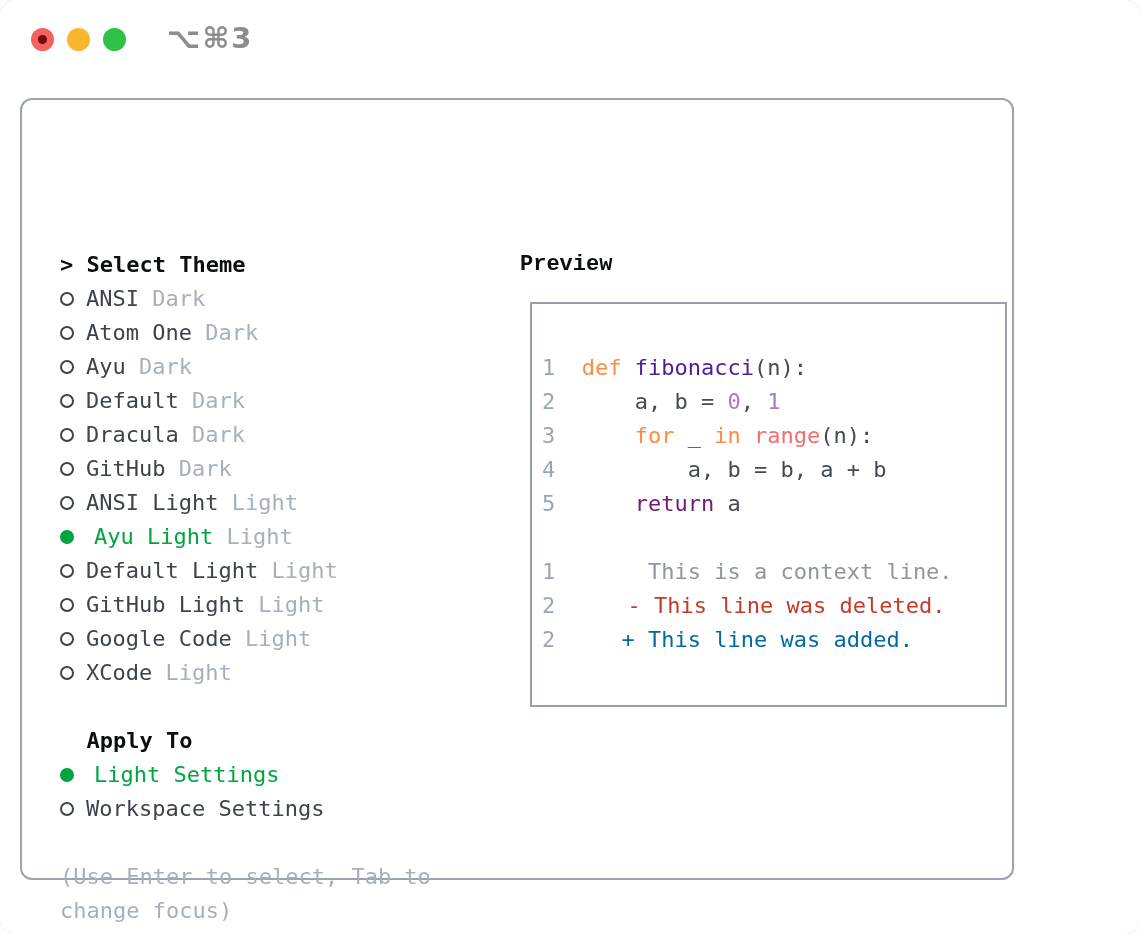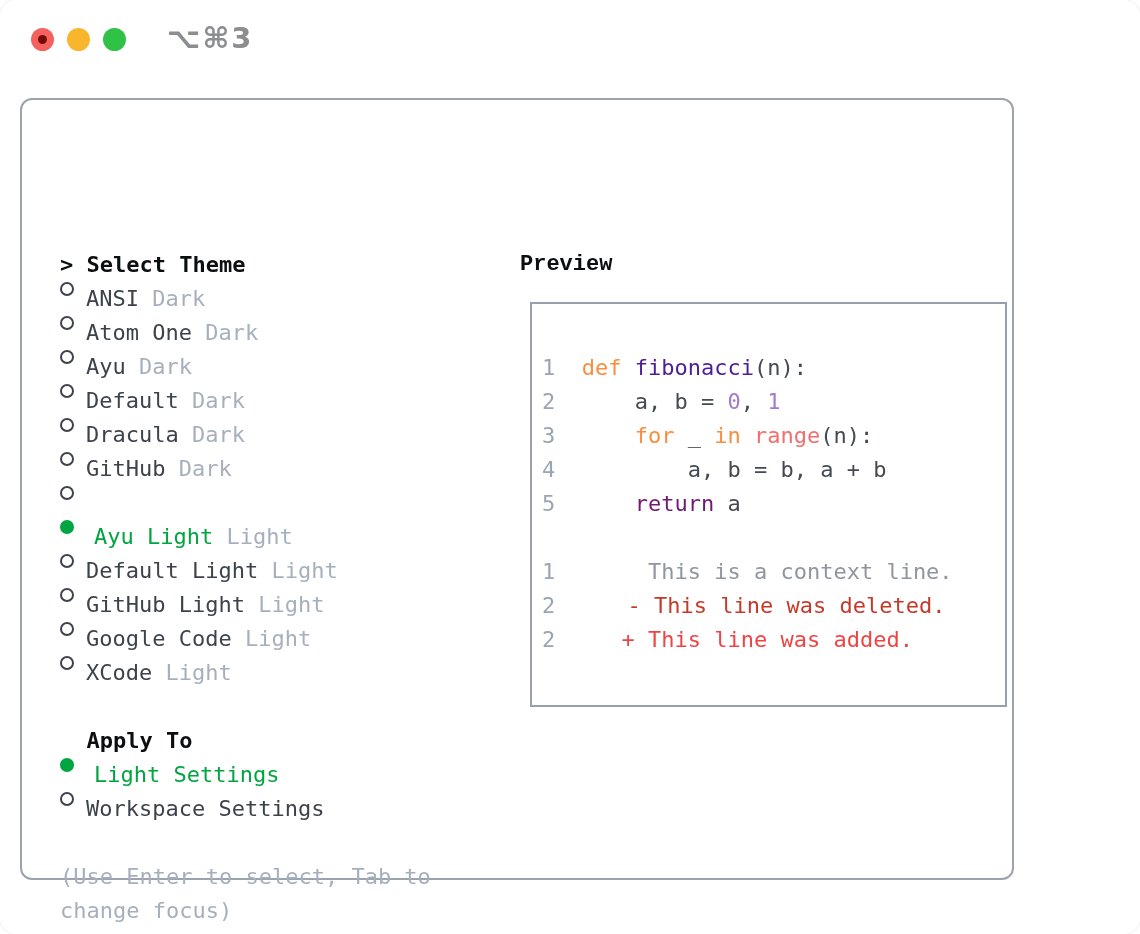--- a/index.html
+++ b/index.html
@@ -31,21 +31,21 @@
     position:absolute; left:20px; top:98px; width:994px; height:782px;
     border:2px solid var(--c-border); border-radius:12px; box-sizing:border-box;
     background:#ffffff;
   }
   
   .list-col {
     position:absolute; left:38px; top:148px;
     font-size:22px; line-height:34px;
   }
   .hdr-line { height:34px; line-height:34px; font-weight:bold; color:var(--c-header); white-space:pre; }
-  .row { display:flex; height:34px; }
+  .row { display:flex; align-items:center; height:34px; }
   .circle {
     width:14px; height:14px; border-radius:50%; box-sizing:border-box;
     border:2.5px solid var(--c-name); margin-right:12px; flex:none; background:transparent;
   }
   .circle.sel { border:none; background:var(--c-green); }
   .lbl { white-space:pre; }
   .name { color:var(--c-name); }
   .name.sel { color:var(--c-green);margin-left:8px; }
   .tag { color:var(--c-tag); }
   .spacer { height:34px; }
@@ -104,20 +104,21 @@
     <span class="lbl"><span class="name">Dracula</span><span class="tag"> Dark</span></span>
   </div>
 
   <div class="row">
     <span class="circle"></span>
     <span class="lbl"><span class="name">GitHub</span><span class="tag"> Dark</span></span>
   </div>
 
   <div class="row">
     <span class="circle"></span>
+    <span class="lbl"><span class="name">ANSI Light</span><span class="tag"> Light</span></span>
   </div>
 
   <div class="row">
     <span class="circle sel"></span>
     <span class="lbl"><span class="name sel">Ayu Light</span><span class="tag"> Light</span></span>
   </div>
 
   <div class="row">
     <span class="circle"></span>
     <span class="lbl"><span class="name">Default Light</span><span class="tag"> Light</span></span>
@@ -163,18 +164,18 @@
     <div class="preview-box">
       <div class="code" id="preview-code">
           <div class="code-line"><span style="color: rgb(154, 165, 177);">1  </span><span style="color: rgb(250, 141, 62);">def </span><span style="color: #4c1d95;">fibonacci</span><span style="color: rgb(68, 74, 82);">(n):</span></div>
           <div class="code-line"><span style="color: rgb(154, 165, 177);">2  </span><span style="color: rgb(68, 74, 82);">    a, b = </span><span style="color: rgb(163, 122, 204);">0</span><span style="color: rgb(68, 74, 82);">, </span><span style="color: rgb(163, 122, 204);">1</span></div>
           <div class="code-line"><span style="color: rgb(154, 165, 177);">3  </span><span style="color: rgb(68, 74, 82);">    </span><span style="color: rgb(250, 141, 62);">for</span><span style="color: rgb(68, 74, 82);"> _ </span><span style="color: rgb(250, 141, 62);">in</span><span style="color: rgb(68, 74, 82);"> </span><span style="color: rgb(242, 109, 109);">range</span><span style="color: rgb(68, 74, 82);">(n):</span></div>
           <div class="code-line"><span style="color: rgb(154, 165, 177);">4  </span><span style="color: rgb(68, 74, 82);">        a, b = b, a + b</span></div>
           <div class="code-line"><span style="color: rgb(154, 165, 177);">5  </span><span style="color: rgb(68, 74, 82);">    </span><span style="color: #701a75;">return</span><span style="color: rgb(68, 74, 82);"> a</span></div>
           <div class="code-line"></div>
           <div class="code-line"><span style="color: rgb(154, 165, 177);">1  </span><span style="color: rgb(143, 150, 158);">     This is a context line.</span></div>
           <div class="code-line"><span style="color: rgb(154, 165, 177);">2  </span><span style="color: rgb(68, 74, 82);">   </span><span style="color: rgb(196, 58, 40); margin-left: 6px;">- This line was deleted.</span></div>
-          <div class="code-line"><span style="color: rgb(154, 165, 177);">2  </span><span style="color: rgb(68, 74, 82);">   </span><span style="color: #ef4444; margin-top: 40px;">+ This line was added.</span></div>
+          <div class="code-line"><span style="color: rgb(154, 165, 177);">2  </span><span style="color: rgb(68, 74, 82);">   </span><span style="color: #0369a1; margin-top: 40px;">+ This line was added.</span></div>
         </div>
     </div>
 
   </div>
 </div>
 
 </body></html>

